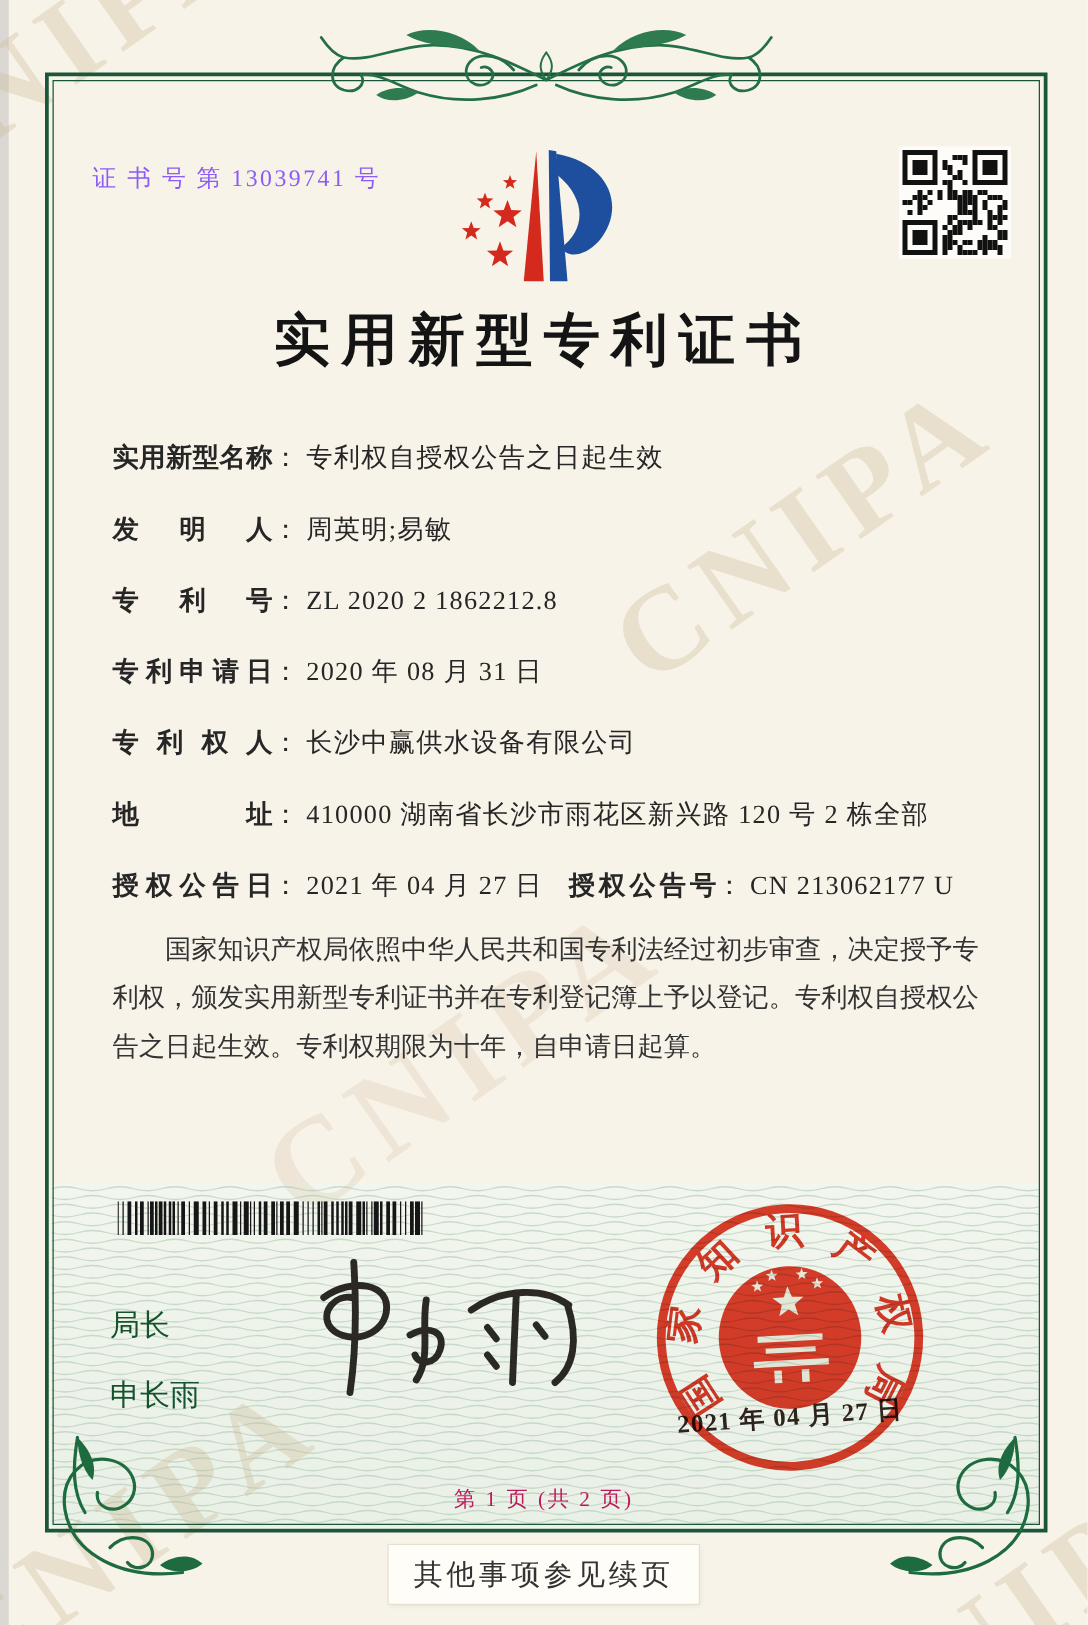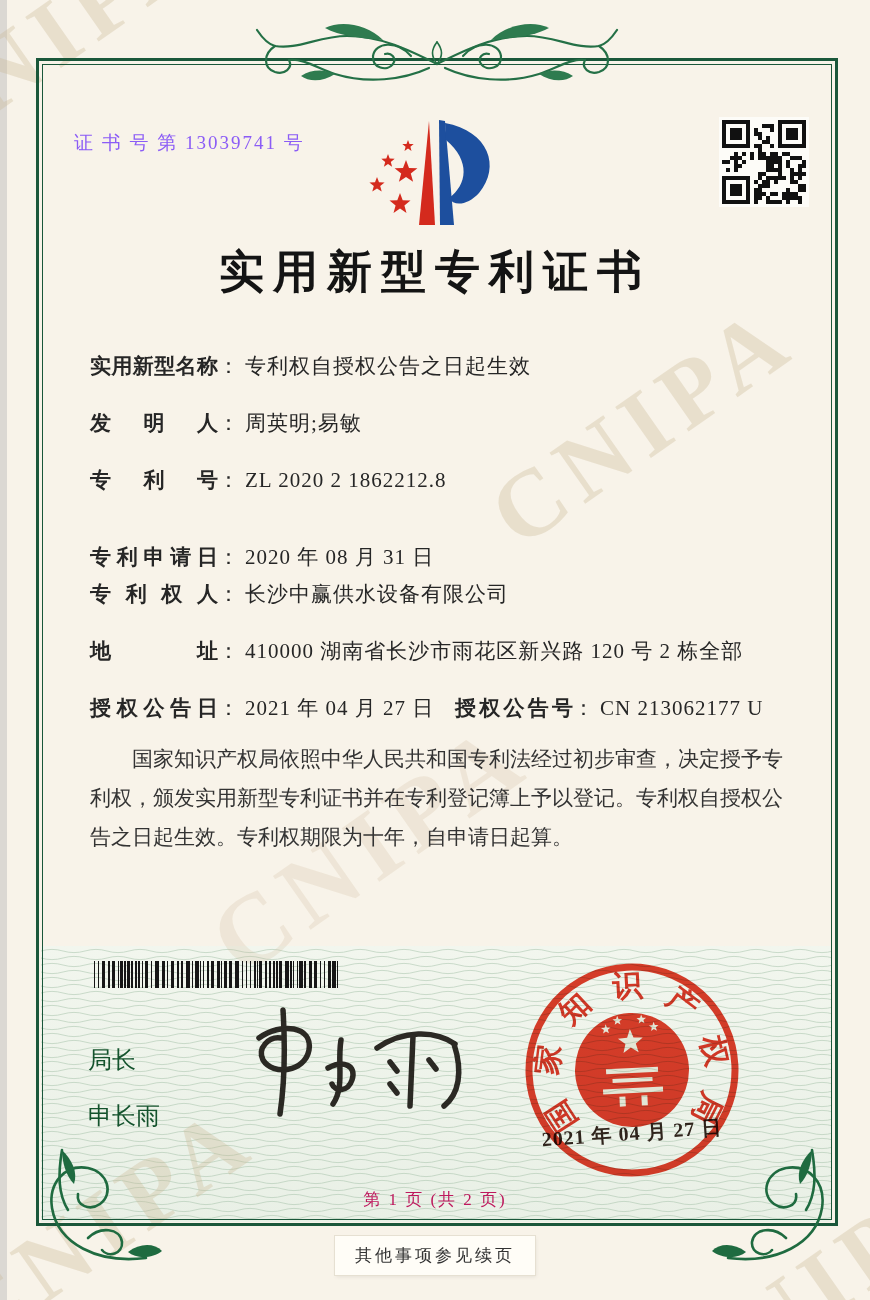--- a/index.html
+++ b/index.html
@@ -46,21 +46,21 @@
     font-size:24px;color:#14532d;}
   .officials .name{margin-top:24px;}
   .signature{position:absolute;left:225px;top:1002px;width:250px;height:125px;z-index:3;}
   .seal{position:absolute;left:512px;top:950px;width:240px;height:240px;z-index:4;mix-blend-mode:multiply;
     opacity:.95;transform:rotate(-3deg);}
   .seal-date{position:absolute;left:512px;top:1120px;width:240px;text-align:center;font-size:20px;font-weight:bold;
     color:#2f241c;letter-spacing:1px;z-index:3;transform:rotate(-4deg);}
   .page-no{position:absolute;left:0;top:1188px;width:100%;text-align:center;font-size:17px;color:#be185d;
     letter-spacing:2px;z-index:3;}
   .note-box{position:absolute;left:50%;top:1236px;transform:translateX(-50%);background:#fffdf7;
-    padding:8px 20px;font-size:17px;letter-spacing:3px;color:#333;z-index:6;
+    padding:8px 20px;font-size:23px;letter-spacing:3px;color:#333;z-index:6;
     box-shadow:0 0 0 1px #e6e0d2, 1px 2px 4px rgba(0,0,0,0.08);white-space:nowrap;}
 </style>
 </head>
 <body>
 
 <div class="scan-edge"></div>
 
 <span class="wm" style="left:-120px;top:-20px;font-size:95px;">CNIPA</span>
 <span class="wm" style="left:470px;top:370px;font-size:95px;">CNIPA</span>
 <span class="wm" style="left:190px;top:790px;font-size:100px;color:rgba(203,184,150,0.22);">CNIPA</span>
@@ -295,21 +295,21 @@
 
 <div class="field-row" style="top:352px">
   <span class="flabel">实用新型名称</span><span class="colon">：</span><span class="fvalue">专利权自授权公告之日起生效</span>
 </div>
 <div class="field-row" style="top:409px">
   <span class="flabel">发明人</span><span class="colon">：</span><span class="fvalue">周英明;易敏</span>
 </div>
 <div class="field-row" style="top:466px">
   <span class="flabel">专利号</span><span class="colon">：</span><span class="fvalue">ZL 2020 2 1862212.8</span>
 </div>
-<div class="field-row" style="top:543px">
+<div class="field-row" style="top:523px">
   <span class="flabel">专利申请日</span><span class="colon">：</span><span class="fvalue">2020 年 08 月 31 日</span>
 </div>
 <div class="field-row" style="top:580px">
   <span class="flabel">专利权人</span><span class="colon">：</span><span class="fvalue">长沙中赢供水设备有限公司</span>
 </div>
 <div class="field-row" style="top:637px">
   <span class="flabel">地址</span><span class="colon">：</span><span class="fvalue">410000 湖南省长沙市雨花区新兴路 120 号 2 栋全部</span>
 </div>
 <div class="field-row" style="top:694px">
   <span class="flabel">授权公告日</span><span class="colon">：</span><span class="fvalue">2021 年 04 月 27 日</span>

